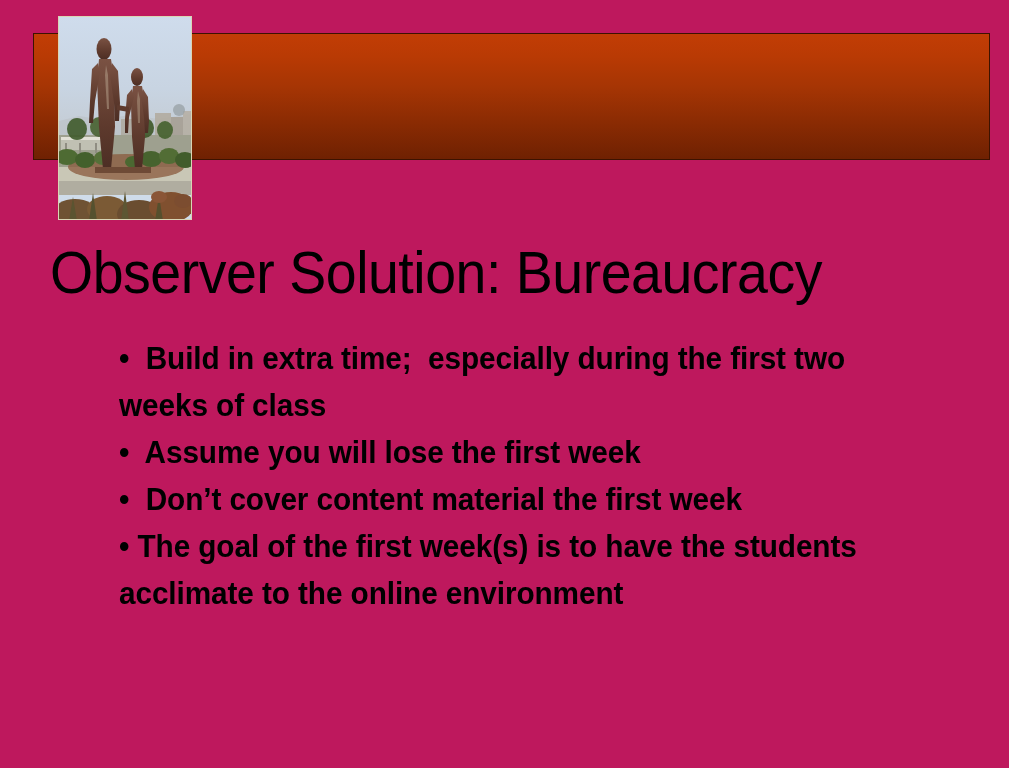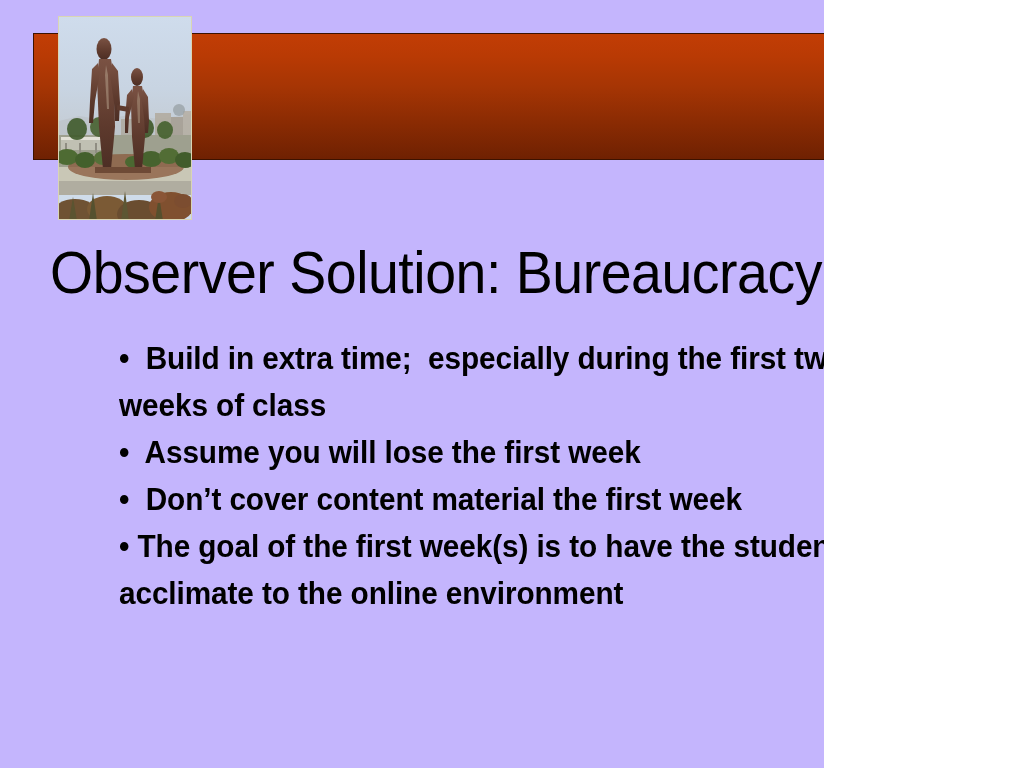--- a/index.html
+++ b/index.html
@@ -8,23 +8,23 @@
   }
   body {
     width: 1024px;
     height: 768px;
     overflow: hidden;
     font-family: "Liberation Sans", sans-serif;
   }
 
   #slide {
     position: relative;
-    width: 824px;
+    width: 1009px;
     height: 768px;
-    background: #c4b5fd;
+    background: #be185d;
     overflow: hidden;
   }
 
   
   #banner {
     position: absolute;
     left: 33px;
     top: 33px;
     width: 957px;
     height: 127px;

